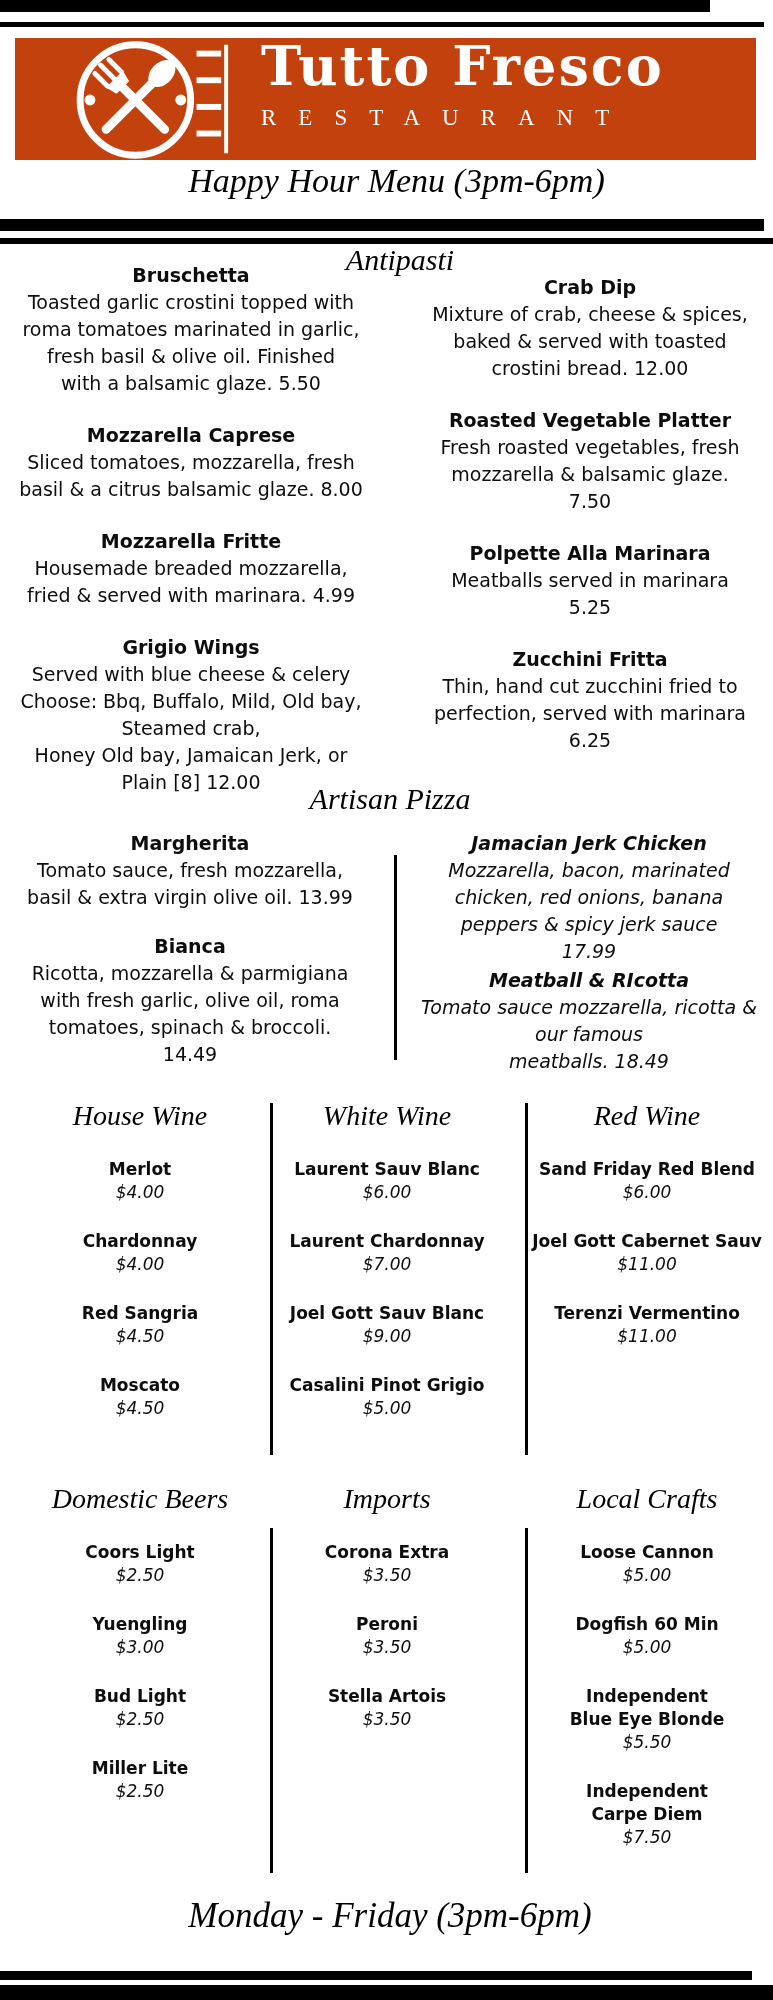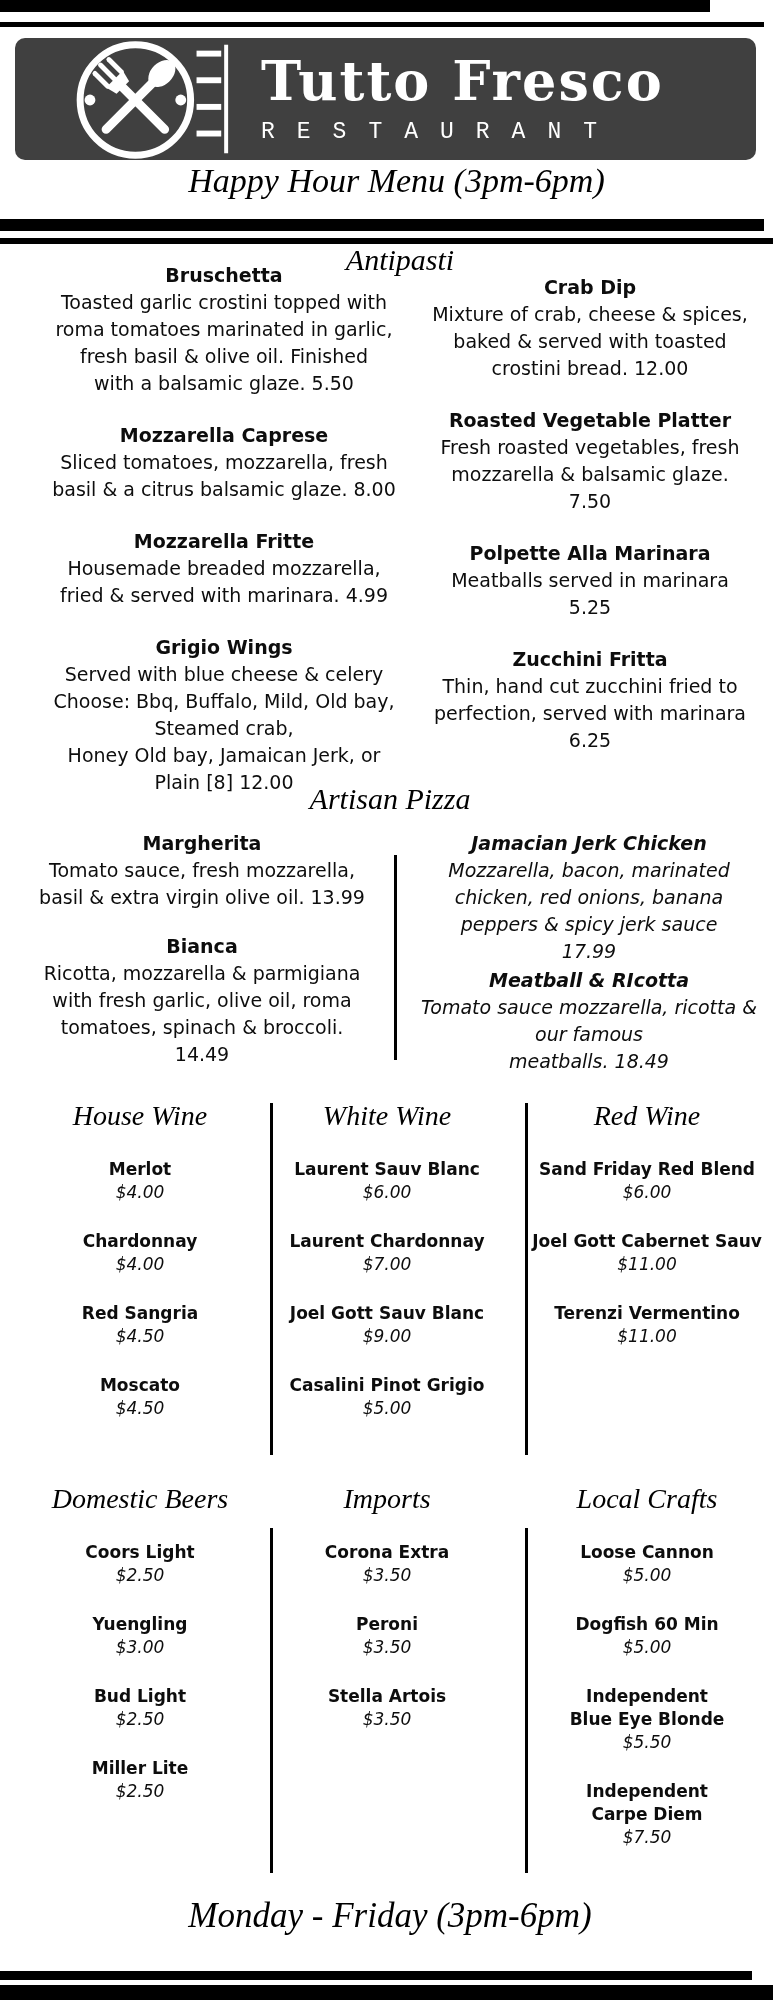--- a/index.html
+++ b/index.html
@@ -6,40 +6,40 @@
   .page{position:relative;width:773px;height:2000px;background:#fff;overflow:hidden;
         font-family:"DejaVu Sans",sans-serif;color:#0d0d0d;}
   .bar{position:absolute;left:0;background:#000;}
   .b1{top:0;height:12px;width:710px;}
   .b2{top:22px;height:5px;width:764px;}
   .b3{top:219px;height:12px;width:764px;}
   .b4{top:238px;height:6px;width:773px;}
   .b5{top:1971px;height:9px;width:752px;}
   .b6{top:1985px;height:15px;width:773px;}
 
-  .logo-box{position:absolute;top:38px;left:15px;width:741px;height:122px;background:#404040;
-            display:flex;align-items:center;border-radius:10px;}
+  .logo-box{position:absolute;top:38px;left:15px;width:741px;height:122px;background:#c2410c;
+            display:flex;}
   .logo-art{flex:0 0 auto;width:222px;height:122px;}
   .brand{margin-left:24px;}
   .brand-title{font-family:"DejaVu Serif",serif;font-weight:bold;font-size:54px;line-height:1.05;
                color:#fff;letter-spacing:2px;white-space:nowrap;}
-  .brand-sub{font-family:Liberation Mono, monospace;font-size:23px;color:#fff;letter-spacing:22px;
+  .brand-sub{font-family:Liberation Serif, serif;font-size:23px;color:#fff;letter-spacing:22px;
              margin-top:10px;white-space:nowrap;}
 
   .script{font-family:"Liberation Serif",serif;font-style:italic;color:#000;}
   .tagline{position:absolute;top:162px;left:10px;width:773px;text-align:center;font-size:34px;}
   .sec-title{position:absolute;text-align:center;font-size:30px;}
   .anti-title{top:243px;left:300px;width:200px;}
   .pizza-title{top:782px;left:280px;width:220px;}
   .footer-script{position:absolute;top:1896px;left:0;width:780px;text-align:center;font-size:35px;}
 
   .col{position:absolute;text-align:center;}
-  .anti-left{top:262px;left:10px;width:380px;padding-left:24px;}
+  .anti-left{top:262px;left:1px;width:380px;}
   .anti-right{top:274px;left:400px;width:380px;}
-  .pizza-left{top:830px;left:0;width:380px;padding-left:12px;}
+  .pizza-left{top:830px;left:0;width:380px;}
   .pizza-right{top:830px;left:405px;width:368px;}
   .mitem{margin-bottom:25px;}
   .pizza-left .mitem{margin-bottom:22px;}
   .pizza-right .mitem{margin-bottom:2px;font-style:italic;}
   .item-name{font-weight:bold;font-size:19px;line-height:27px;}
   .item-desc{font-size:19px;line-height:27px;white-space:pre-line;}
 
   .vline{position:absolute;width:3px;background:#000;}
   .pz-div{left:394px;top:855px;height:205px;}
   .wv1{left:270px;top:1103px;height:352px;}

